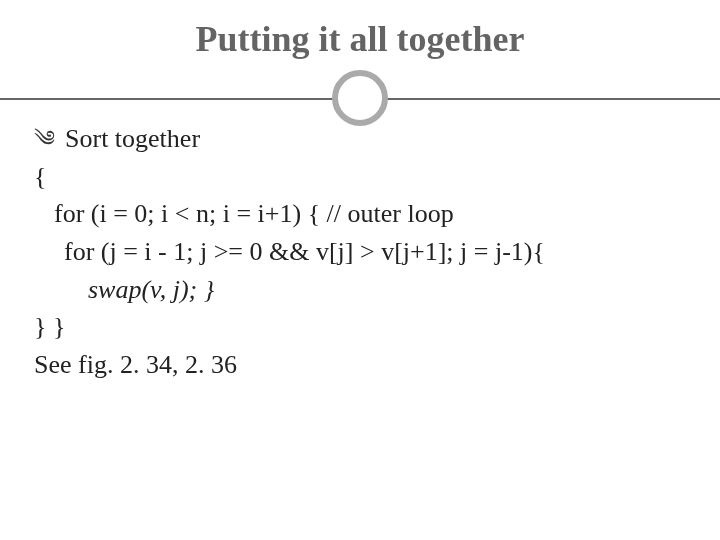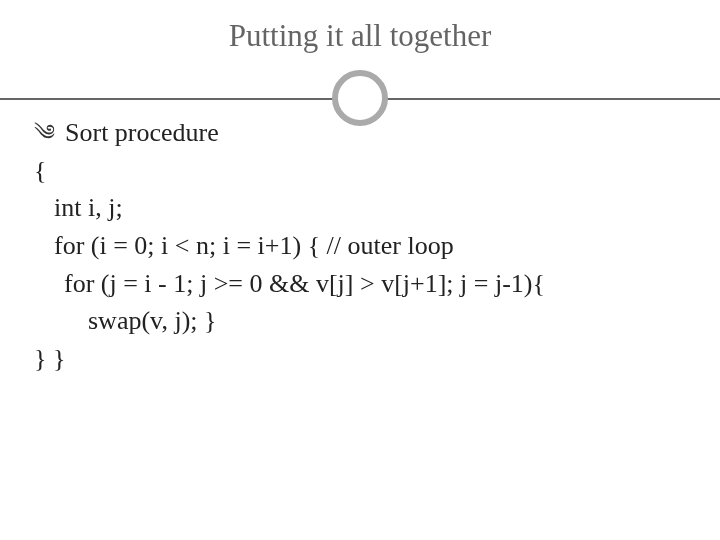--- a/index.html
+++ b/index.html
@@ -1,41 +1,41 @@
 <!DOCTYPE html>
 <html><head>
 <meta charset="utf-8">
 <style>
 html,body{margin:0;padding:0;width:720px;height:540px;background:#fff;font-family:Georgia,'Times New Roman',serif;}
 .slide{width:720px;height:540px;position:relative;}
 .title-wrap{position:relative;text-align:center;padding-top:18px;}
-.title{font-size:31px;color:#646464;font-weight:400;}
+.title{font-size:36px;color:#646464;font-weight:700;}
 .rule{position:absolute;left:0;right:0;top:98px;border-top:2px solid #666;}
 .ring{position:absolute;left:50%;top:98px;transform:translate(-50%,-50%);width:44px;height:44px;border:6px solid #aaa;border-radius:50%;background:#fff;}
 .body{padding:60px 34px 0 34px;font-size:26px;color:#222;line-height:1.45;}
 .bullet-row{display:flex;align-items:center;}
 .bullet-glyph{font-family:Arial,sans-serif;font-size:22px;margin-right:10px;color:#333;}
 .nowrap{white-space:nowrap;overflow:hidden;}
 .ind1{padding-left:20px;}
 .ind2{padding-left:30px;}
-.ind3{padding-left:54px;}
+.ind3{padding-left:54px;font-style:italic;}
 </style>
 </head>
 <body>
 <div class="slide">
   <div class="title-wrap">
     <div class="title">Putting it all together</div>
     <div class="rule"></div>
     <div class="ring"></div>
   </div>
   <div class="body">
     <div class="bullet-row">
       <span class="bullet-glyph">༄</span>
-      <span>Sort procedure</span>
+      <span>Sort together</span>
     </div>
     <div>{</div>
-    <div class="ind1">int i, j;</div>
     <div class="ind1 nowrap">for (i = 0; i &lt; n; i = i+1)  { // outer loop</div>
     <div class="ind2 nowrap">for (j = i - 1; j &gt;= 0 &amp;&amp; v[j] &gt; v[j+1]; j = j-1){</div>
     <div class="ind3">swap(v, j);  }</div>
     <div>} }</div>
+    <div>See fig. 2. 34, 2. 36</div>
   </div>
 </div>
 
 </body></html>

